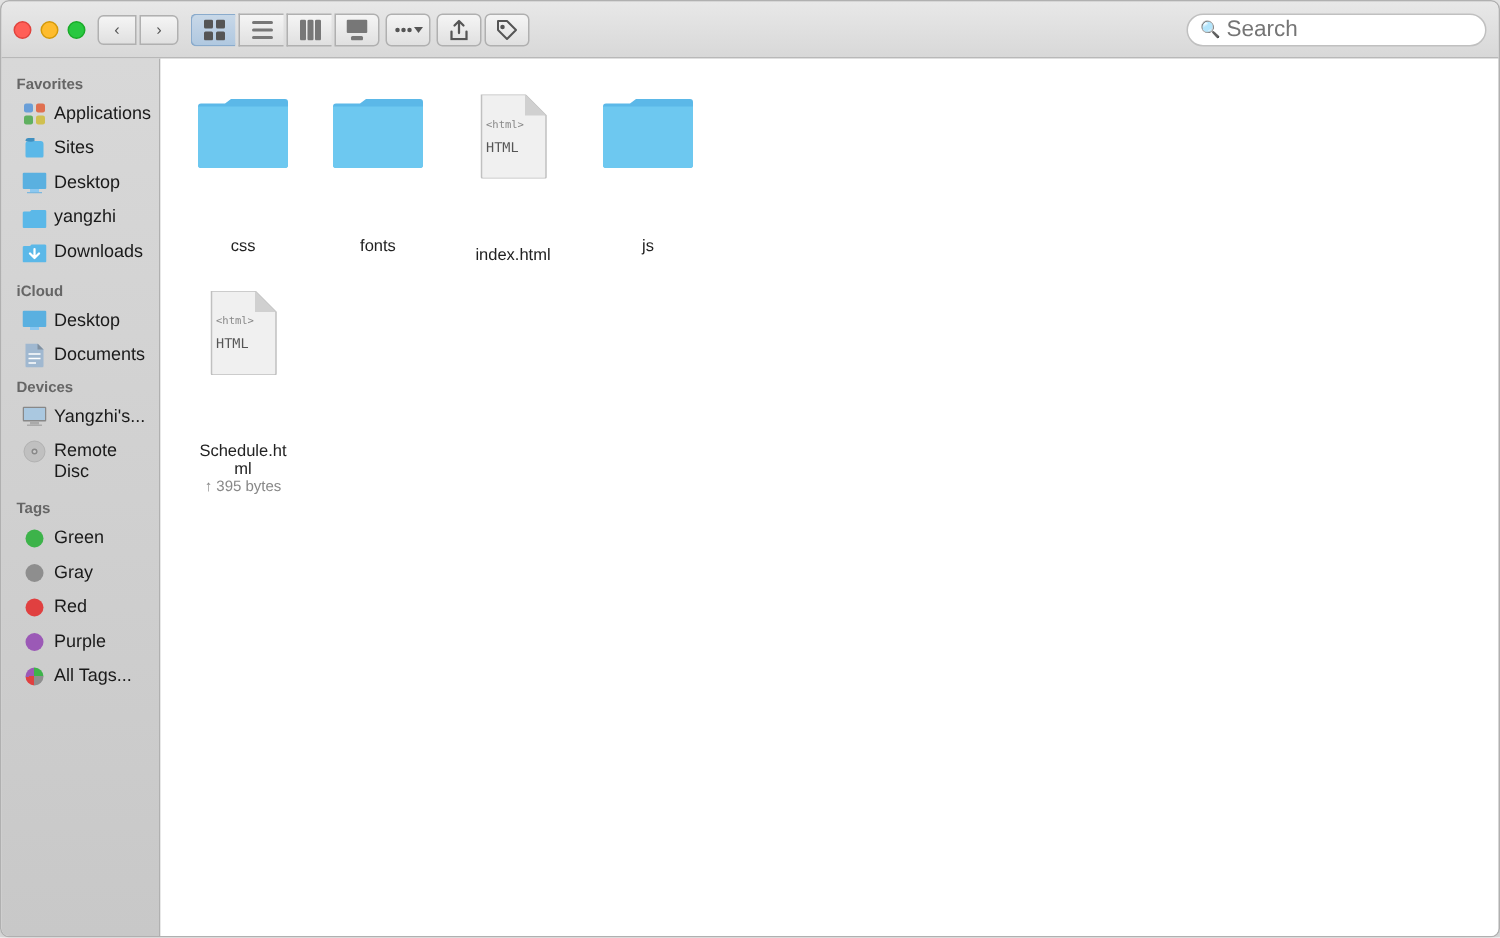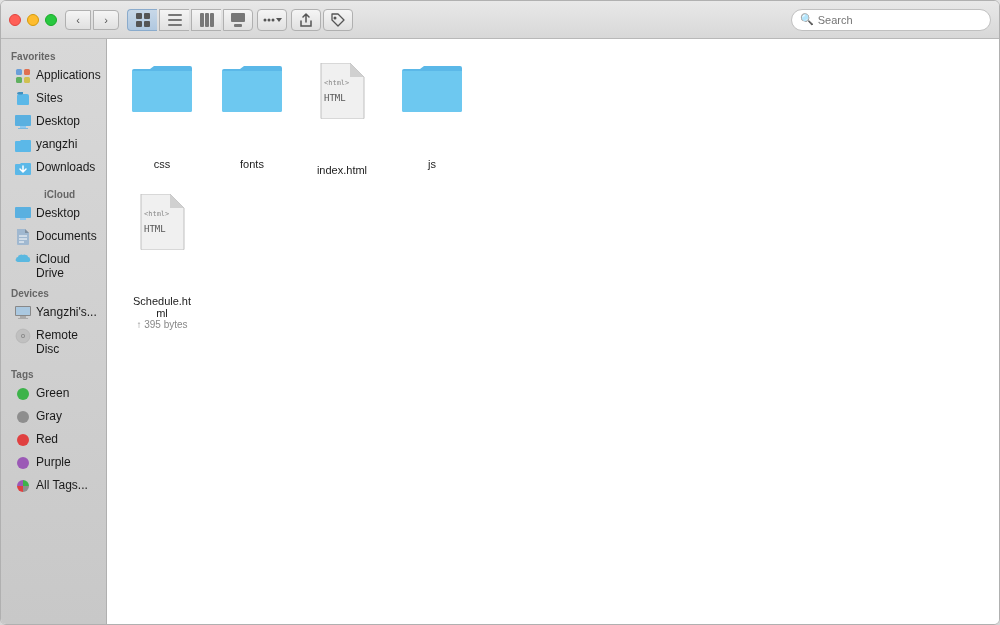--- a/index.html
+++ b/index.html
@@ -101,21 +101,21 @@
       border-radius: 11px;
       display: flex;
       align-items: center;
       padding: 0 8px;
       gap: 4px;
     }
     .search-icon-char { color: #999; font-size: 11px; }
     .search-input {
       border: none;
       outline: none;
-      font-size: 11px;
+      font-size: 15px;
       color: #333;
       background: transparent;
       flex: 1;
       width: 100%;
     }
     
     .content-area {
       display: flex;
       flex: 1;
       overflow: hidden;
@@ -340,21 +340,21 @@
       <div class="sidebar-item">
         <div class="sidebar-item-icon">
           <svg width="16" height="14" viewBox="0 0 16 14">
             <path d="M0 4 Q0 3 1 3 L5 3 L6 2 L15 2 Q16 2 16 3 L16 13 Q16 14 15 14 L1 14 Q0 14 0 13 Z" fill="#5bb8e8"></path>
             <path d="M8 5 L8 10 M5 8 L8 11 L11 8" stroke="white" stroke-width="1.5" fill="none" stroke-linecap="round" stroke-linejoin="round"></path>
           </svg>
         </div>
         <span class="sidebar-item-label">Downloads</span>
       </div>
 
-      <div class="sidebar-section-header" style="margin-top:6px;margin-left:33px;">iCloud</div>
+      <div class="sidebar-section-header" style="margin-top:6px;">iCloud</div>
 
       <div class="sidebar-item">
         <div class="sidebar-item-icon">
           <svg width="16" height="14" viewBox="0 0 16 14">
             <rect x="0" y="0" width="16" height="11" rx="1" fill="#5ab0e0"></rect>
             <rect x="5" y="11" width="6" height="2" fill="#8cc8f0"></rect>
           </svg>
         </div>
         <span class="sidebar-item-label">Desktop</span>
       </div>
@@ -365,28 +365,20 @@
             <path d="M1 0 L9 0 L13 4 L13 15 Q13 16 12 16 L2 16 Q1 16 1 15 Z" fill="#a0b8d0"></path>
             <path d="M9 0 L9 4 L13 4 Z" fill="#8090a0"></path>
             <line x1="3" y1="7" x2="11" y2="7" stroke="white" stroke-width="1"></line>
             <line x1="3" y1="10" x2="11" y2="10" stroke="white" stroke-width="1"></line>
             <line x1="3" y1="13" x2="8" y2="13" stroke="white" stroke-width="1"></line>
           </svg>
         </div>
         <span class="sidebar-item-label">Documents</span>
       </div>
 
-      <div class="sidebar-item">
-        <div class="sidebar-item-icon">
-          <svg width="16" height="12" viewBox="0 0 16 12">
-            <path d="M3 8 Q2 8 1 7 Q0 6 1 5 Q1 3 3 3 Q3 1 5 1 Q6 0 8 1 Q9 0 11 1 Q13 1 13 3 Q15 3 15 5 Q16 7 14 8 Z" fill="#5ab8e0"></path>
-          </svg>
-        </div>
-        <span class="sidebar-item-label">iCloud Drive</span>
-      </div>
 
       <div class="sidebar-section-header" style="margin-top:0;">Devices</div>
 
       <div class="sidebar-item">
         <div class="sidebar-item-icon">
           <svg width="16" height="14" viewBox="0 0 16 14">
             <rect x="0" y="0" width="16" height="10" rx="1" fill="#888"></rect>
             <rect x="1" y="1" width="14" height="8" fill="#aac8e0"></rect>
             <rect x="5" y="10" width="6" height="2" fill="#aaa"></rect>
             <rect x="3" y="12" width="10" height="1" fill="#aaa"></rect>

